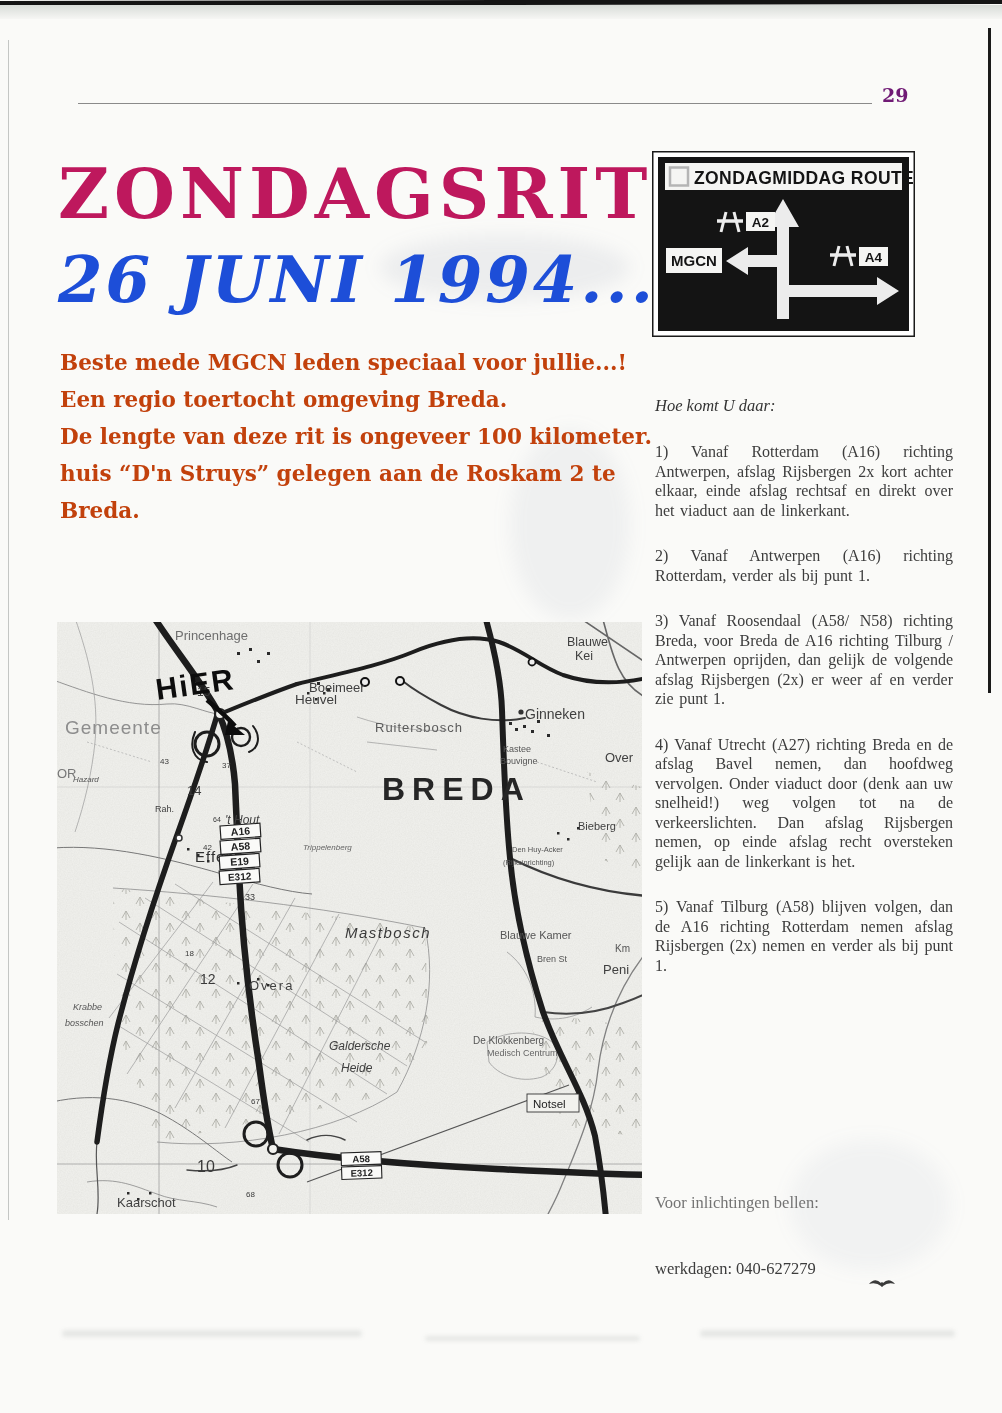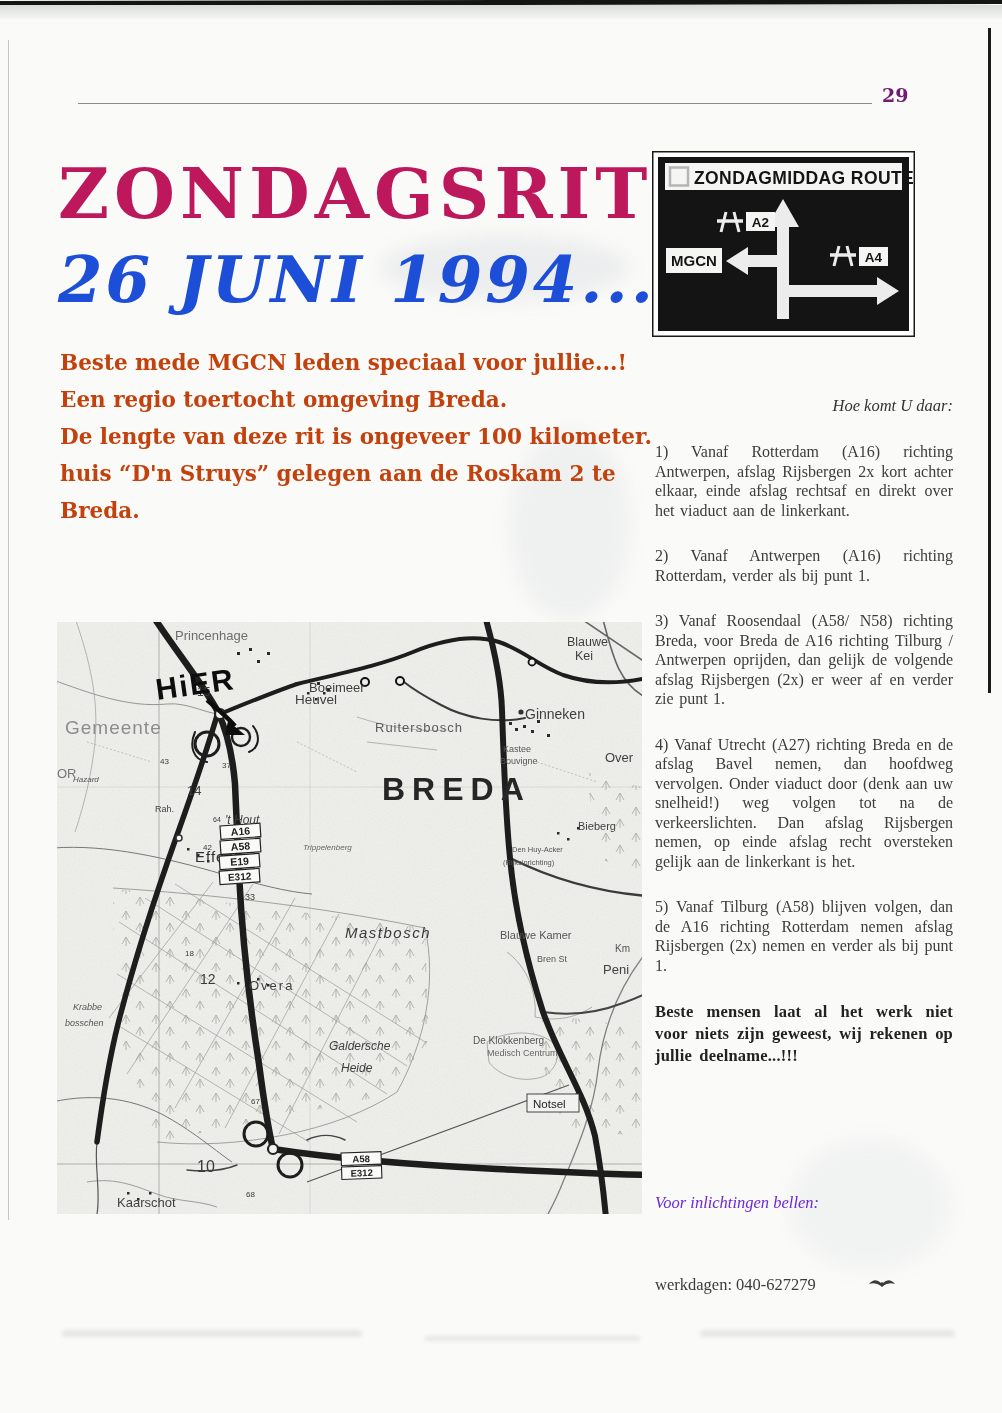--- a/index.html
+++ b/index.html
@@ -25,27 +25,27 @@
   .title2{position:absolute;left:58px;top:242px;font:bold italic 64px "DejaVu Serif",serif;
           letter-spacing:3px;color:#1d4ed8;}
 
   
   .intro{position:absolute;left:60px;top:344px;width:610px;
          font:bold 21.5px "DejaVu Serif",serif;color:#c2410c;line-height:37px;}
 
   
   .rcol{position:absolute;left:655px;top:396px;width:298px;
         font:16px "Liberation Serif",serif;color:#3c3c3c;}
-  .r-head{font:italic 16.5px "Liberation Serif",serif;margin:0 0 26px 0;color:#333;text-align:right;}
+  .r-head{font:italic 16.5px "Liberation Serif",serif;margin:0 0 26px 0;color:#333;}
   .rcol p{margin:0 0 26px 0;text-align:justify;line-height:19.5px;word-spacing:1.5px;}
   .rcol p.closing{font-weight:bold;color:#222;font-size:16.5px;line-height:22px;
                   letter-spacing:.2px;word-spacing:3px;margin-top:6px;}
   .contact{position:absolute;left:655px;top:1190px;width:300px;
            font:16.5px "Liberation Serif",serif;color:#3c3c3c;line-height:26px;}
-  .c-head{font-style:italic;margin-bottom:56px;color:#6d28d9;}
+  .c-head{margin-bottom:40px;color:#737373;}
   .wing{position:absolute;left:868px;top:1276px;}
 
   
   .sign{position:absolute;left:652px;top:150px;}
   .map{position:absolute;left:57px;top:622px;}
   svg text{font-family:"Liberation Sans",sans-serif;}
 </style>
 </head>
 <body>
 <div id="page">
@@ -103,21 +103,20 @@
     <div>huis “D'n Struys” gelegen aan de Roskam 2 te Breda.</div>
   </div>
 
   <div class="rcol">
     <div class="r-head">Hoe komt U daar:</div>
     <p>1) Vanaf Rotterdam (A16) richting Antwerpen, afslag Rijsbergen 2x kort achter elkaar, einde afslag rechtsaf en direkt over het viaduct aan de linkerkant.</p>
     <p>2) Vanaf Antwerpen (A16) richting Rotterdam, verder als bij punt 1.</p>
     <p>3) Vanaf Roosendaal (A58/ N58) richting Breda, voor Breda de A16 richting Tilburg / Antwerpen oprijden, dan gelijk de volgende afslag Rijsbergen (2x) er weer af en verder zie punt 1.</p>
     <p>4) Vanaf Utrecht (A27) richting Breda en de afslag Bavel nemen, dan hoofdweg vervolgen. Onder viaduct door (denk aan uw snelheid!) weg volgen tot na de verkeerslichten. Dan afslag Rijsbergen nemen, op einde afslag recht oversteken gelijk aan de linkerkant is het.</p>
     <p>5) Vanaf Tilburg (A58) blijven volgen, dan de A16 richting Rotterdam nemen afslag Rijsbergen (2x) nemen en verder als bij punt 1.</p>
-    <p class="closing">Beste mensen laat al het werk niet voor niets zijn geweest, wij rekenen op jullie deelname...!!!</p>
   </div>
 
   <div class="contact">
     <div class="c-head">Voor inlichtingen bellen:</div>
     <div>werkdagen: 040-627279</div>
   </div>
   <svg class="wing" width="28" height="16" viewBox="0 0 28 16">
     <path d="M1,8 Q7,1 13,7 Q14,5 15,7 Q21,1 27,8 Q20,6 15,10 Q14,12 13,10 Q8,6 1,8 Z" fill="#3a3a3a"></path>
   </svg>
 

